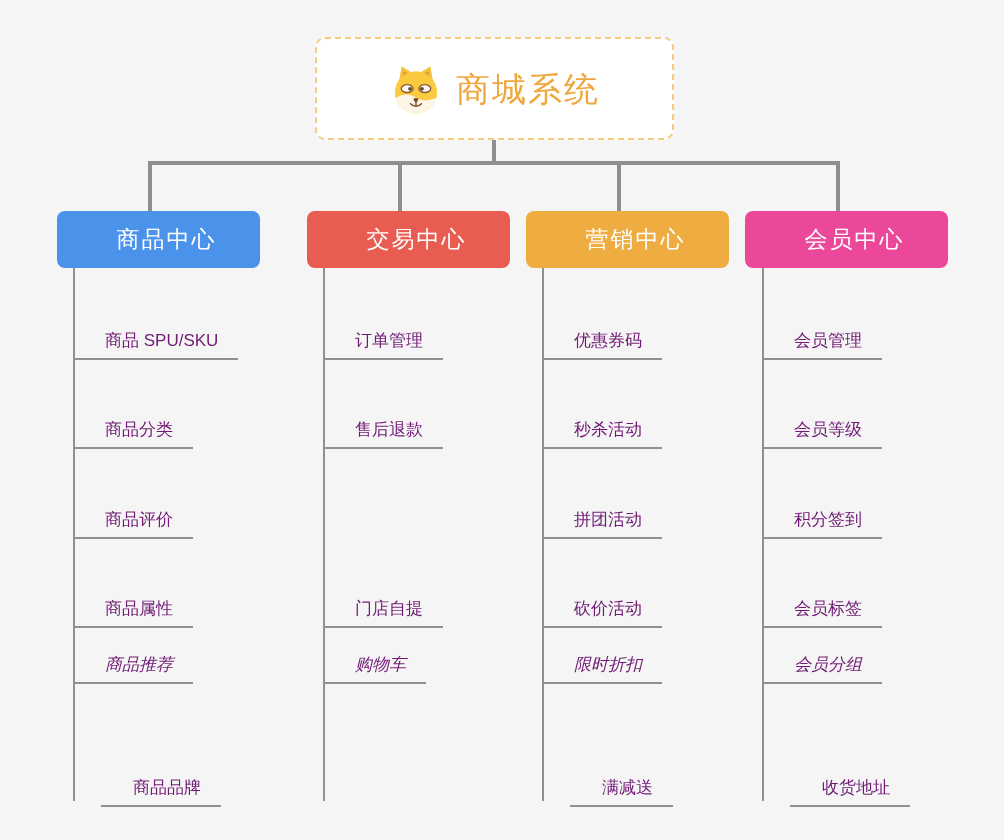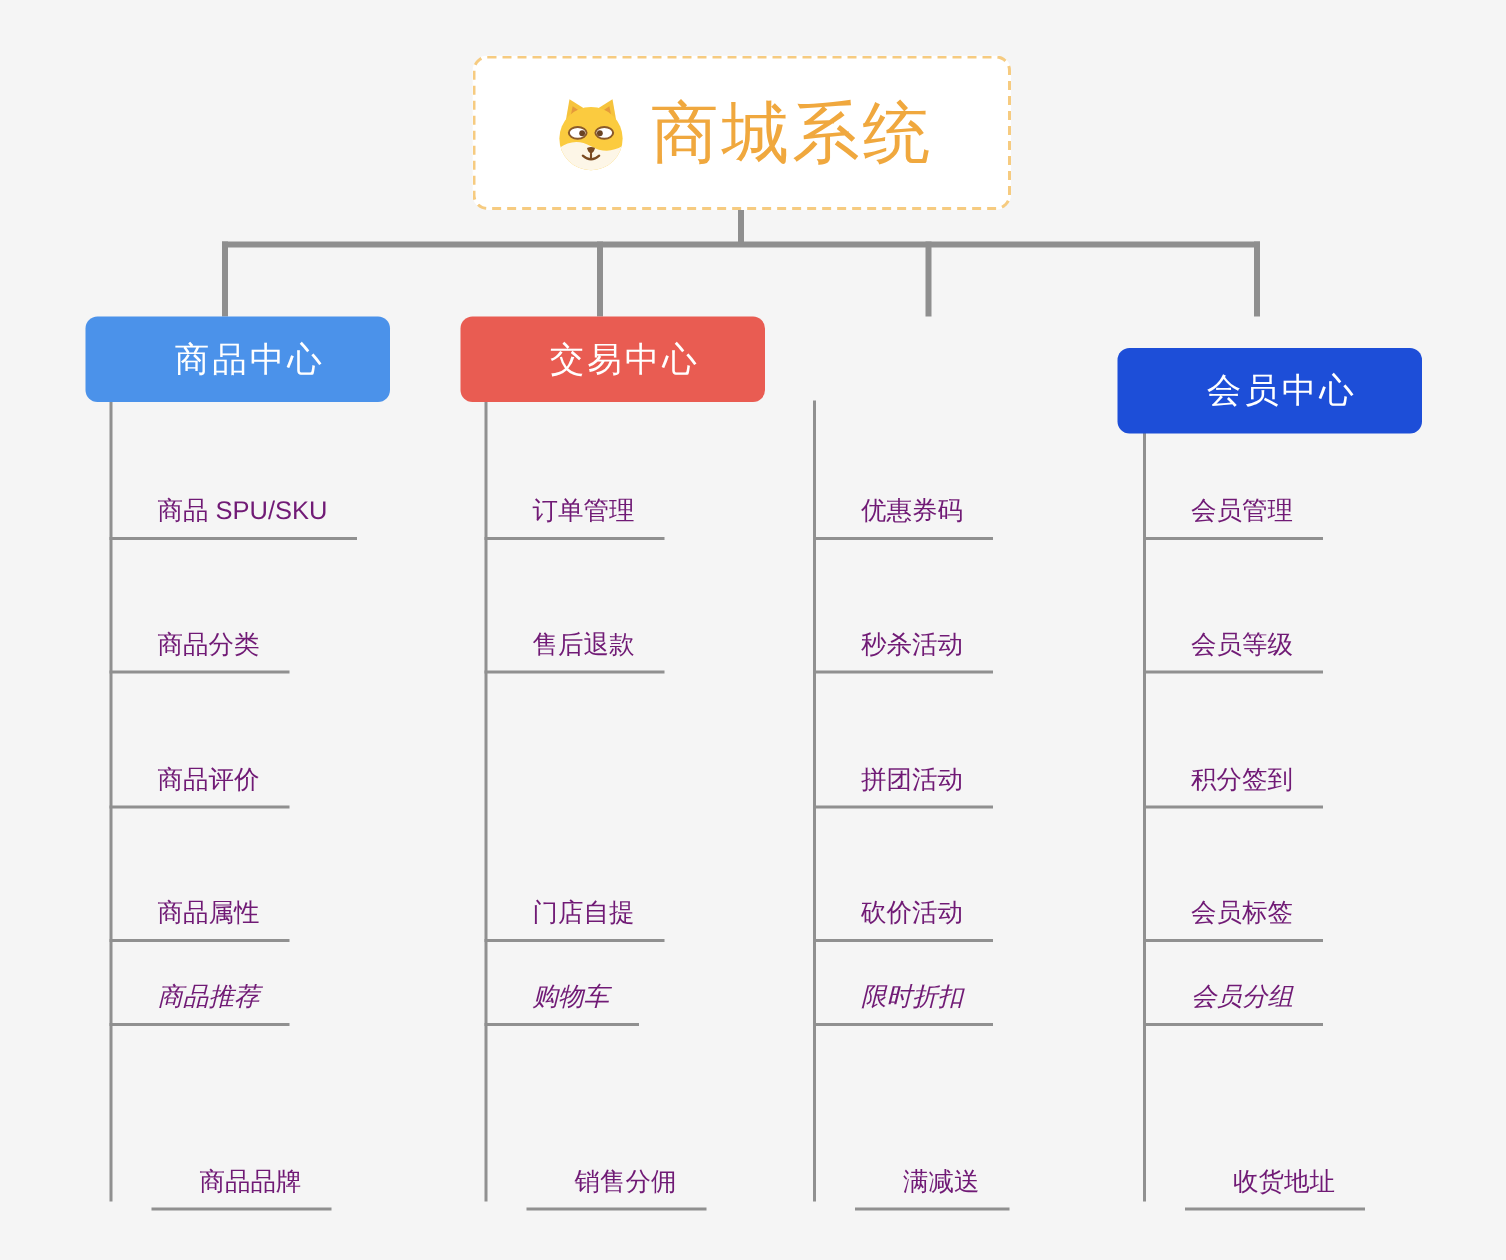--- a/index.html
+++ b/index.html
@@ -10,21 +10,21 @@
   }
   .stage{position:absolute;left:0;top:0;width:1004px;height:840px;}
 
   
   .root-node{
     position:absolute;left:315px;top:37px;width:359px;height:103px;
     background:#FFFFFF;border:2px dashed #F6CB80;border-radius:10px;
     display:flex;align-items:center;justify-content:center;gap:13px;
     box-sizing:border-box;
   }
-  .root-title{font-size:45px;font-weight:500;letter-spacing:2px;color:#F0A83E;line-height:1;}
+  .root-title{font-size:34px;font-weight:500;letter-spacing:2px;color:#F0A83E;line-height:1;}
 
   
   .line{position:absolute;background:var(--line,#8F8F8F);}
   .v-root{left:492px;top:139px;width:4px;height:24px;}
   .h-main{left:148px;top:161px;width:692px;height:4px;}
   .v-drop{top:161px;width:4px;height:50px;}
   .d0{left:148px;} .d1{left:398px;} .d2{left:617px;} .d3{left:836px;}
 
   
   .branch-node{
@@ -86,34 +86,34 @@
         <circle cx="39" cy="31.8" r="2.3" fill="#6B4423"></circle>
         <path d="M28.8 43.5 Q32 41.8 35.2 43.5 Q34.3 47 32 48 Q29.7 47 28.8 43.5 Z" fill="#7A4A21"></path>
         <path d="M32 48 L32 51 M25.5 49.5 Q32 55.5 38.5 49.5" stroke="#7A4A21" stroke-width="1.7" fill="none" stroke-linecap="round"></path>
       </svg>
     </span>
     <span class="root-title" style="color: rgb(240, 168, 62);">商城系统</span>
   </div>
 
   <div class="branch-node b0" style="background: rgb(75, 146, 234);">商品中心</div>
   <div class="branch-node b1" style="background: rgb(233, 92, 82);">交易中心</div>
-  <div class="branch-node b3" style="background: #1d4ed8; margin-top: 21px;">会员中心</div>
+  <div class="branch-node b2" style="background: rgb(239, 173, 65);">营销中心</div>
+  <div class="branch-node b3" style="background: #ec4899;">会员中心</div>
 
   <div class="leaf c0 r0">商品 SPU/SKU</div>
   <div class="leaf c0 r1">商品分类</div>
   <div class="leaf c0 r2">商品评价</div>
   <div class="leaf c0 r3">商品属性</div>
   <div class="leaf c0 r4">商品推荐</div>
   <div class="leaf c0 r5">商品品牌</div>
 
   <div class="leaf c1 r0">订单管理</div>
   <div class="leaf c1 r1">售后退款</div>
   <div class="leaf c1 r3">门店自提</div>
   <div class="leaf c1 r4">购物车</div>
-  <div class="leaf c1 r5">销售分佣</div>
 
   <div class="leaf c2 r0">优惠券码</div>
   <div class="leaf c2 r1">秒杀活动</div>
   <div class="leaf c2 r2">拼团活动</div>
   <div class="leaf c2 r3">砍价活动</div>
   <div class="leaf c2 r4">限时折扣</div>
   <div class="leaf c2 r5">满减送</div>
 
   <div class="leaf c3 r0">会员管理</div>
   <div class="leaf c3 r1">会员等级</div>

